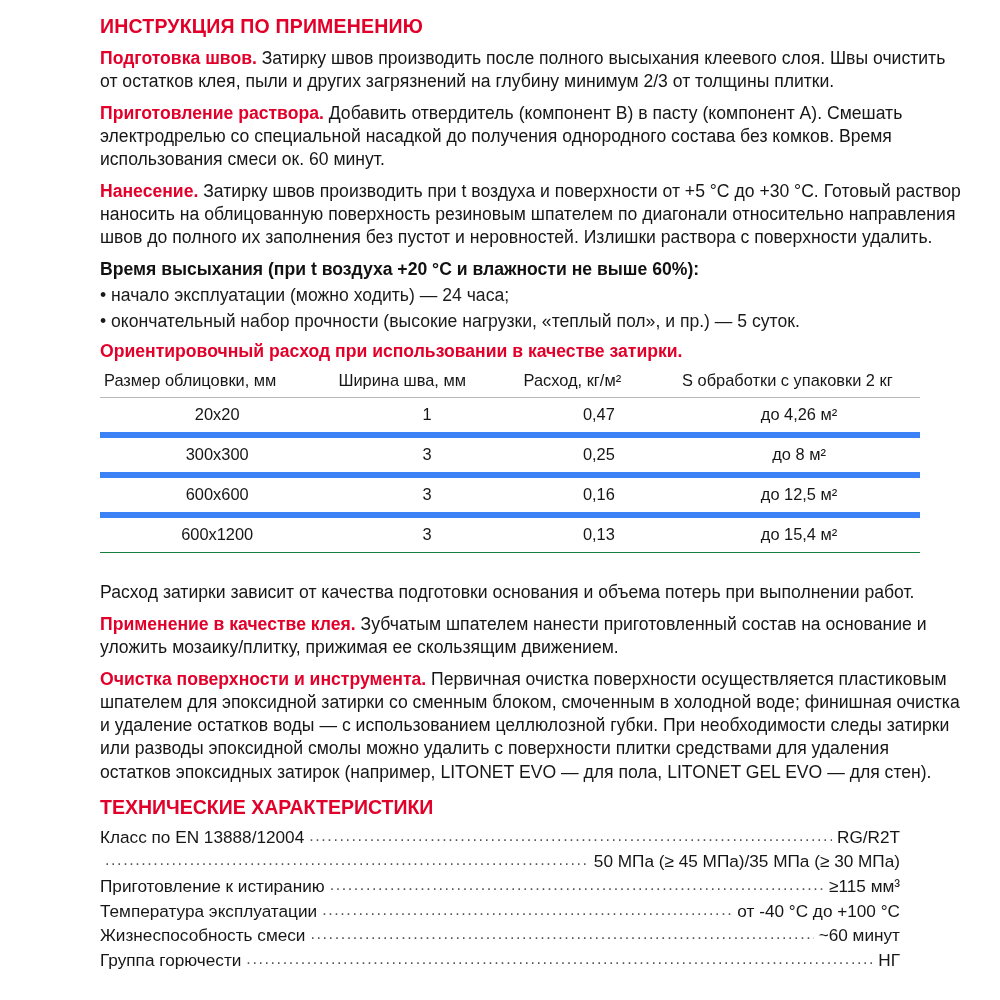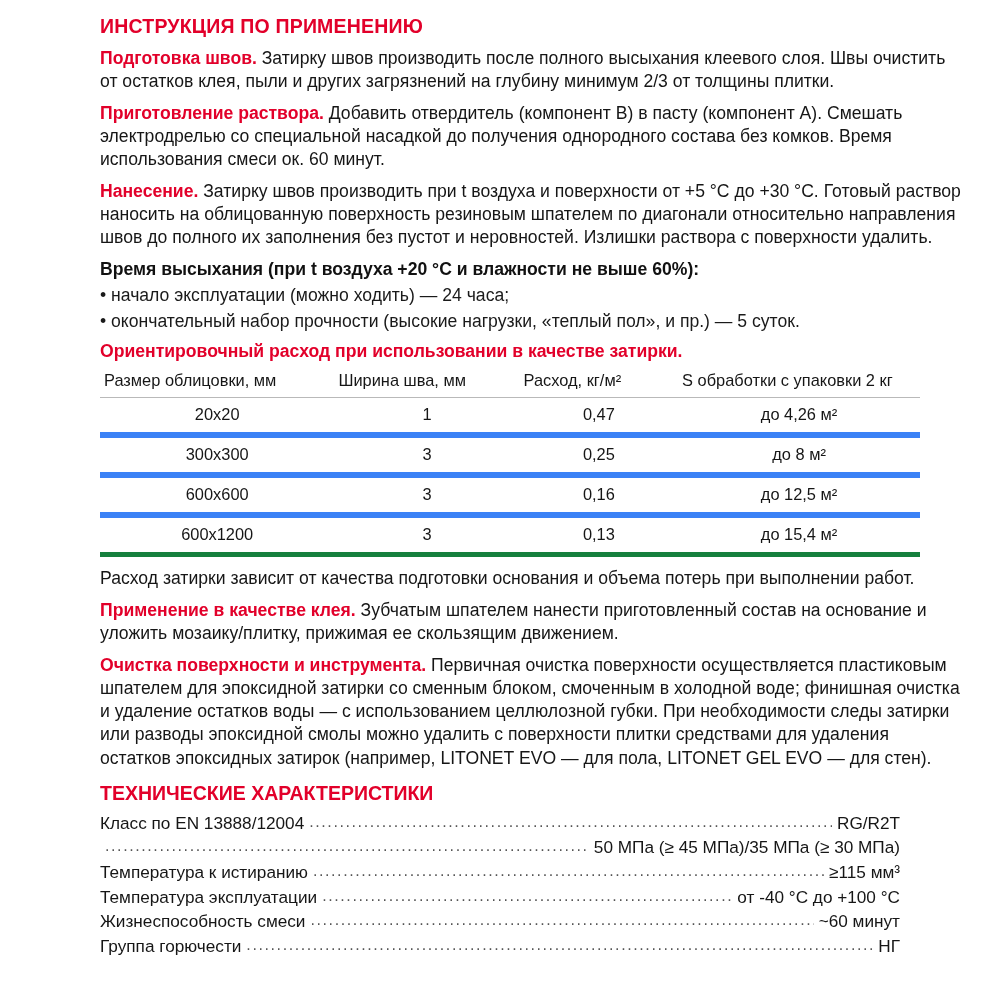--- a/index.html
+++ b/index.html
@@ -54,39 +54,39 @@
     color: #e2002a;
     font-weight: bold;
     font-size: 17.6px;
     margin: 8px 0 6px 0;
   }
   
   table.consumption {
     width: 820px;
     border-collapse: collapse;
     font-size: 16.4px;
-    margin: 2px 0 10px 0;
+    margin: 2px 0 28px 0;
   }
   table.consumption th {
     font-weight: normal;
     text-align: left;
     padding: 3px 4px 7px 4px;
     border-bottom: 1px solid #b9b9b9;
     color: #161616;
     white-space: nowrap;
   }
   table.consumption td {
     text-align: center;
     padding: 7px 4px 8px 4px;
     border-bottom: 6px solid #3b82f6;
     color: #161616;
     white-space: nowrap;
   }
   table.consumption tr:last-child td {
-    border-bottom: 5px solid #15803d;
+    border-bottom: 1px solid #15803d;
   }
   table.consumption th.c0, table.consumption td.c0 { width: 236px; text-align: left; }
   table.consumption th.c1, table.consumption td.c1 { width: 186px; }
   table.consumption th.c2, table.consumption td.c2 { width: 160px; }
   table.consumption th.c3, table.consumption td.c3 { width: 238px; }
   table.consumption td.c0 { text-align: center; }
   table.consumption th.c1, table.consumption th.c2, table.consumption th.c3 { text-align: left; }
 
   .tech-heading {
     color: #e2002a;
@@ -188,21 +188,21 @@
     <div class="spec-row">
       <span class="spec-name">Класс по EN 13888/12004</span>
       <span class="spec-dots">......................................................................................................................</span>
       <span class="spec-val">RG/R2T</span>
     </div>
     <div class="spec-row">
       <span class="spec-dots">......................................................................................................................</span>
       <span class="spec-val">50 МПа (≥ 45 МПа)/35 МПа (≥ 30 МПа)</span>
     </div>
     <div class="spec-row">
-      <span class="spec-name">Температура к истиранию</span>
+      <span class="spec-name">Приготовление к истиранию</span>
       <span class="spec-dots">......................................................................................................................</span>
       <span class="spec-val">≥115 мм³</span>
     </div>
     <div class="spec-row">
       <span class="spec-name">Температура эксплуатации</span>
       <span class="spec-dots">......................................................................................................................</span>
       <span class="spec-val">от -40 °C до +100 °C</span>
     </div>
     <div class="spec-row">
       <span class="spec-name">Жизнеспособность смеси</span>

